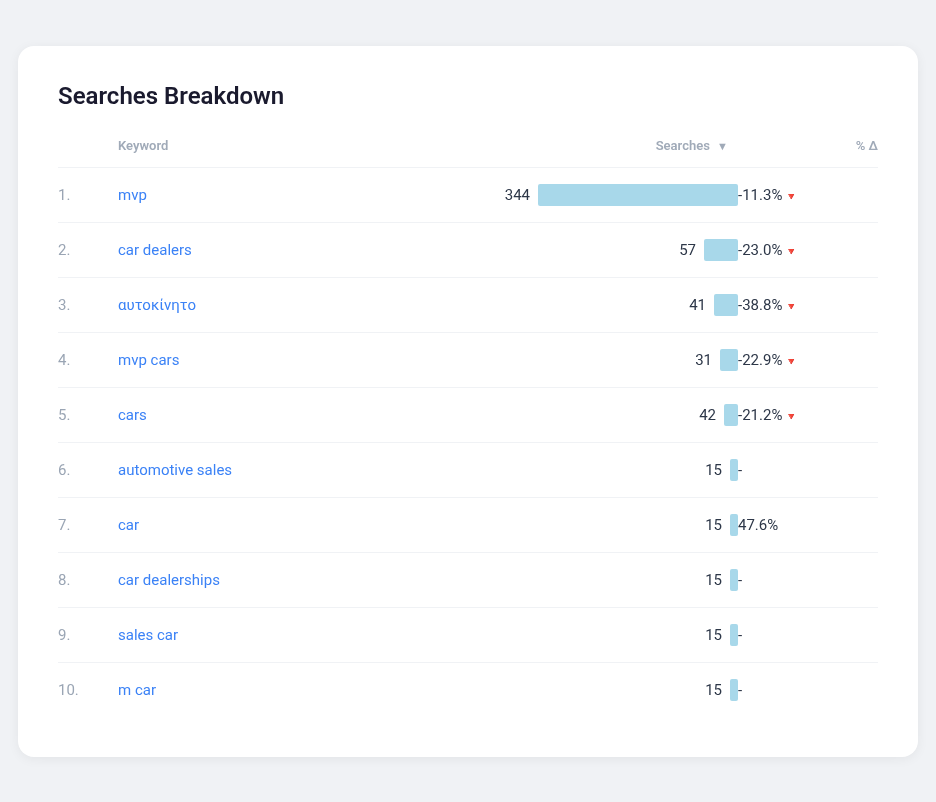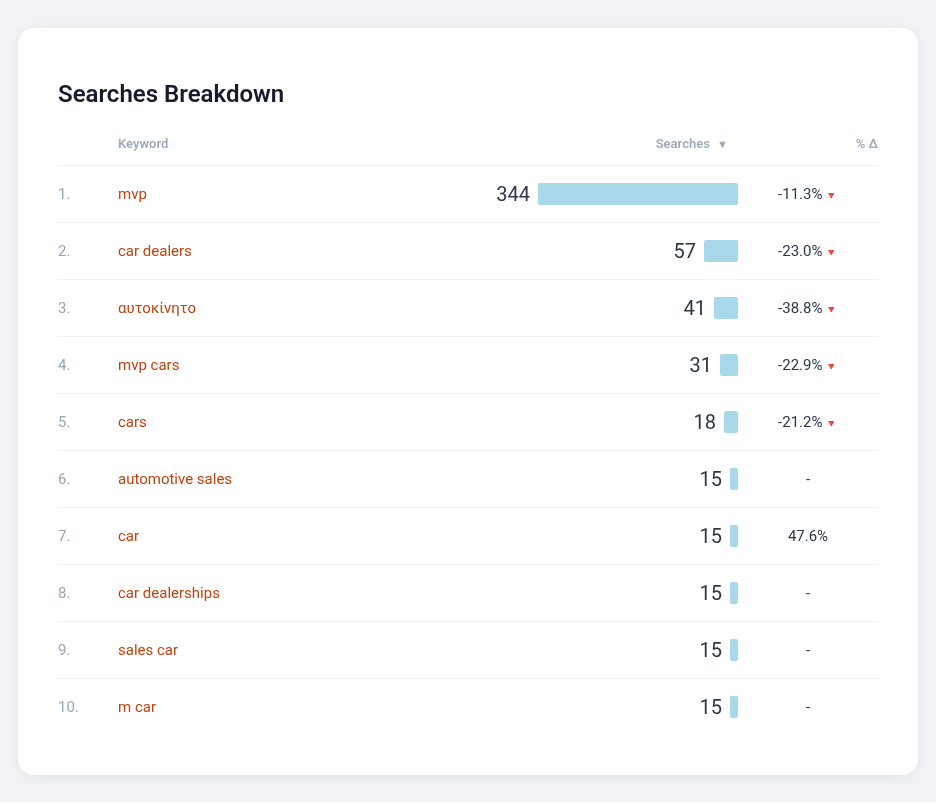--- a/index.html
+++ b/index.html
@@ -13,21 +13,21 @@
       display: flex;
       justify-content: center;
       align-items: center;
       min-height: 100vh;
       font-family: -apple-system, BlinkMacSystemFont, 'Segoe UI', Roboto, sans-serif;
     }
 
     .card {
       background: #ffffff;
       border-radius: 16px;
-      padding: 52px 40px 40px 40px;
+      padding: 36px 40px 40px 40px;
       width: 900px;
       box-shadow: 0 2px 12px rgba(0,0,0,0.06);
     }
 
     .card-title {
       font-size: 24px;
       font-weight: 600;
       color: #1a1a2e;
       margin-bottom: 28px;
     }
@@ -76,42 +76,42 @@
     }
 
     td.col-rank {
       color: #9aa5b4;
       font-size: 15px;
       width: 60px;
     }
 
     td.col-keyword {
       width: 280px;
-      color: #c2410c;
+      color: #3b82f6;
     }
 
     td.col-searches {
       width: 340px;
       text-align: right;
     }
 
     td.col-percent {
       width: 140px;
-      text-align: center;
+      text-align: left;
       white-space: nowrap;
     }
 
     .searches-cell {
       display: flex;
       align-items: center;
       justify-content: flex-end;
     }
 
     .searches-number {
-      font-size: 20px;
+      font-size: 15px;
       color: #2d3748;
       margin-right: 8px;
       min-width: 28px;
       text-align: right;
     }
 
     .bar-container {
       display: flex;
       align-items: center;
     }
@@ -224,21 +224,21 @@
               </div>
             </div>
           </td>
           <td class="col-percent"><span class="percent-negative">-22.9%</span><span class="arrow-down" style="font-size: 10px;">🔻</span></td>
         </tr>
         <tr>
           <td class="col-rank">5.</td>
           <td class="col-keyword">cars</td>
           <td class="col-searches">
             <div class="searches-cell">
-              <span class="searches-number">18</span>
+              <span class="searches-number">42</span>
               <div class="bar-container">
                 <div class="bar" style="width: 14px;"></div>
               </div>
             </div>
           </td>
           <td class="col-percent"><span class="percent-negative">-21.2%</span><span class="arrow-down" style="font-size: 10px;">🔻</span></td>
         </tr>
         <tr>
           <td class="col-rank">6.</td>
           <td class="col-keyword">automotive sales</td>

